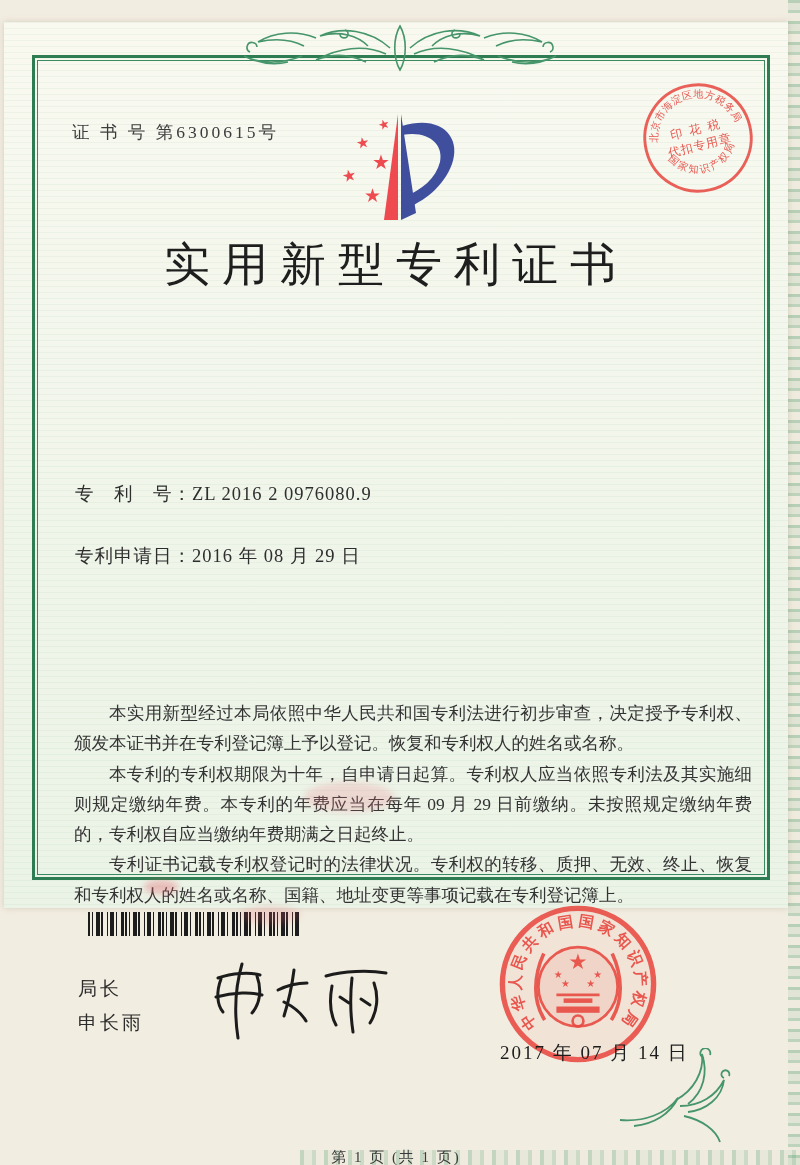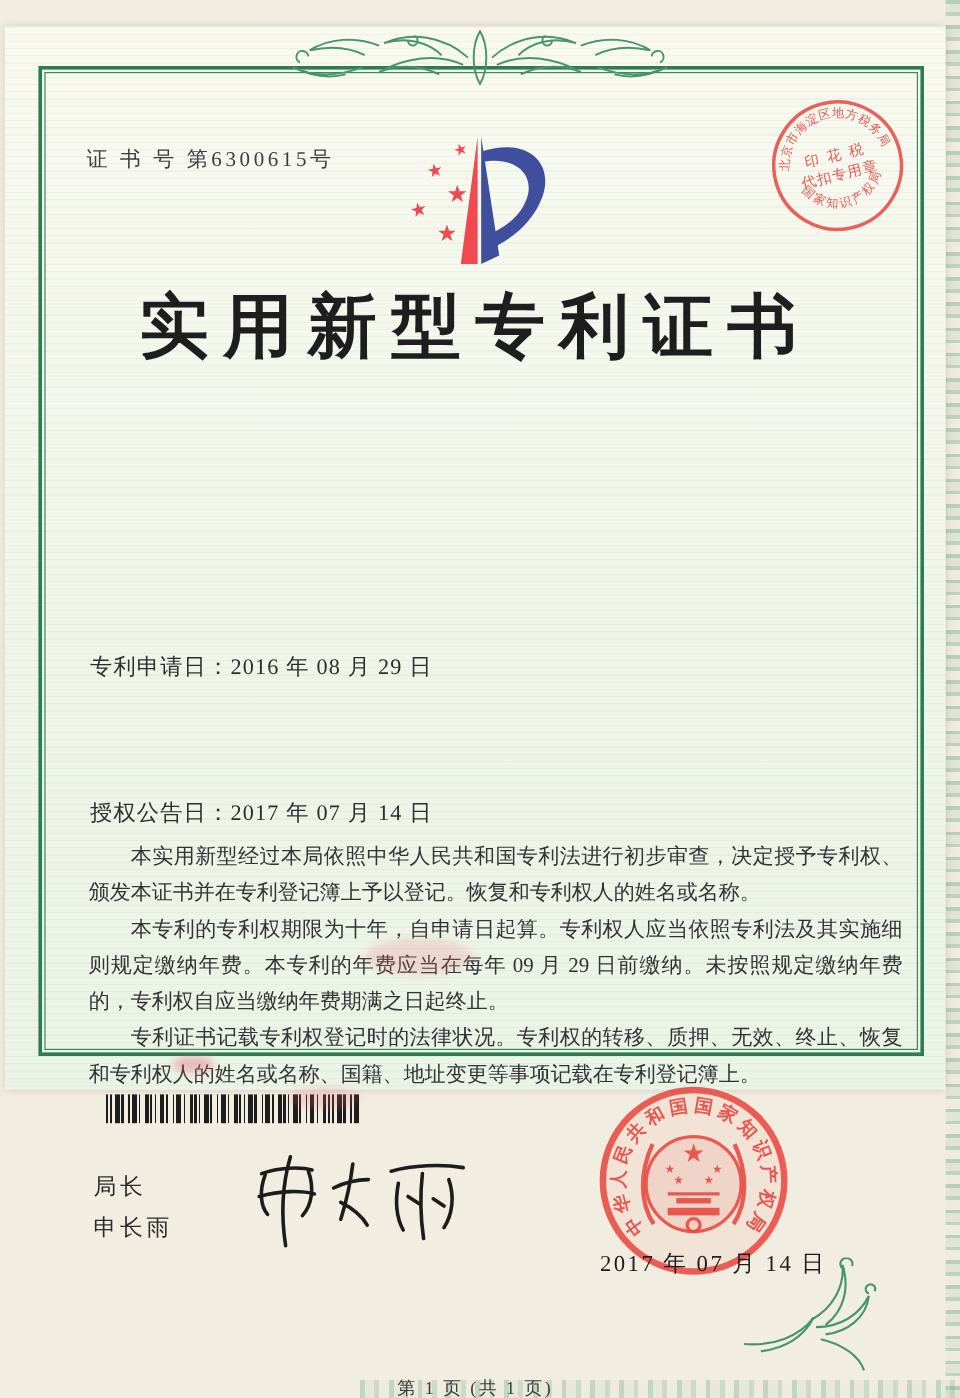--- a/index.html
+++ b/index.html
@@ -24,21 +24,21 @@
     left:28px;top:33px;right:18px;bottom:28px;
     border:3px solid #2e7d52;
   }
   .frame-inner{
     position:absolute;left:2px;top:2px;right:2px;bottom:2px;
     border:1px solid #3a8a5f;
   }
   .cert-no{left:68px;top:98px;font-size:17.5px;letter-spacing:3px;color:#3c3c3c;}
   .cert-title{
     left:0;top:212px;width:100%;text-align:center;
-    font-size:58px;font-weight:bold;letter-spacing:12px;color:#1e1e1e;
+    font-size:46px;font-weight:normal;letter-spacing:12px;color:#1e1e1e;
   }
   .field-row{left:71px;font-size:18.5px;letter-spacing:1px;color:#2e2e2e;white-space:nowrap;}
   .paragraphs{
     left:70px;top:676px;width:678px;
     font-size:17.5px;line-height:1.73;text-align:justify;color:#333;
   }
   .paragraphs p{margin:0;text-indent:2em;}
   .barcode{
     left:84px;top:890px;width:212px;height:24px;
     background:repeating-linear-gradient(90deg,
@@ -112,25 +112,25 @@
       <text x="60" y="55" font-size="12.5" fill="rgba(230,65,58,0.95)" text-anchor="middle" letter-spacing="2">印 花 税</text>
       <text x="60" y="72" font-size="12.5" fill="rgba(230,65,58,0.95)" text-anchor="middle" letter-spacing="1">代扣专用章</text>
       <text font-size="10.5" fill="rgba(230,65,58,0.95)" letter-spacing="2">
         <textPath href="#stampBottom" startOffset="50%" text-anchor="middle">国家知识产权局</textPath>
       </text>
     </svg>
   </div>
 
   <div class="abs cert-title">实用新型专利证书</div>
 
+  <div class="abs field-row" style="top:459px;">
+    <span>专　利　号：</span><span>ZL 2016 2 0976080.9</span>
+  </div>
   <div class="abs field-row" style="top:521px;">
     <span>专利申请日：</span><span>2016 年 08 月 29 日</span>
-  </div>
-  <div class="abs field-row" style="top:642px;">
-    <span>授权公告日：</span><span>2017 年 07 月 14 日</span>
   </div>
 
   <div class="abs paragraphs">
     <p>本实用新型经过本局依照中华人民共和国专利法进行初步审查，决定授予专利权、颁发本证书并在专利登记簿上予以登记。恢复和专利权人的姓名或名称。</p>
     <p>本专利的专利权期限为十年，自申请日起算。专利权人应当依照专利法及其实施细则规定缴纳年费。本专利的年费应当在每年 09 月 29 日前缴纳。未按照规定缴纳年费的，专利权自应当缴纳年费期满之日起终止。</p>
     <p>专利证书记载专利权登记时的法律状况。专利权的转移、质押、无效、终止、恢复和专利权人的姓名或名称、国籍、地址变更等事项记载在专利登记簿上。</p>
   </div>
 
   <div class="abs barcode"></div>
 

